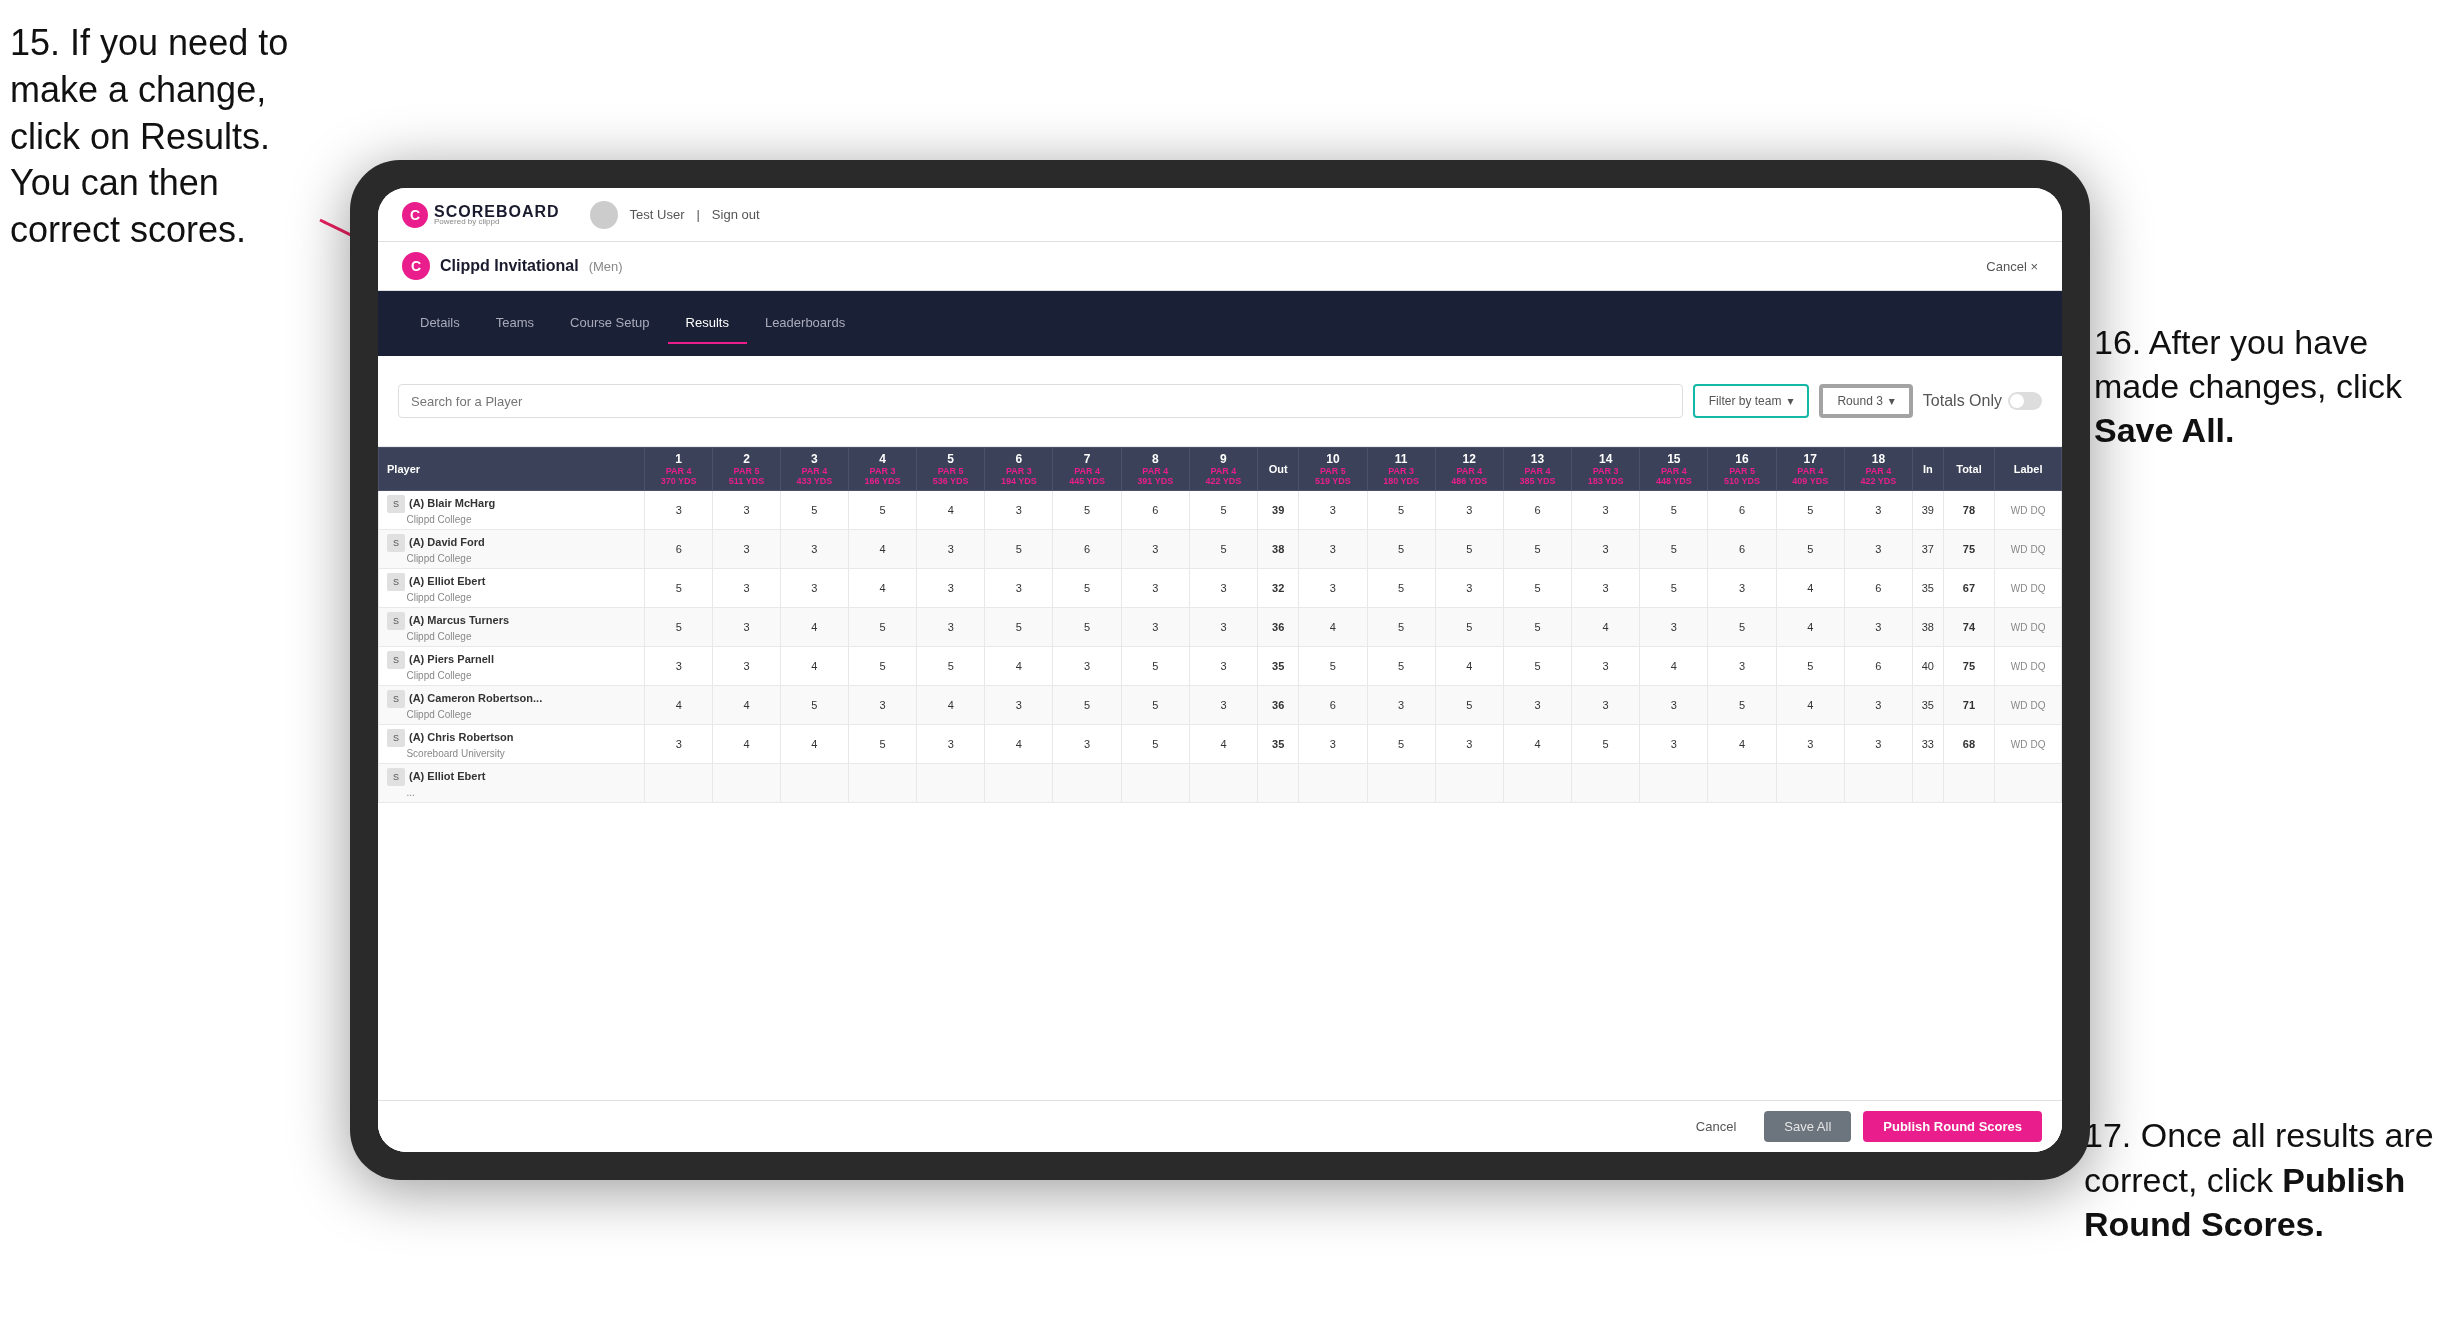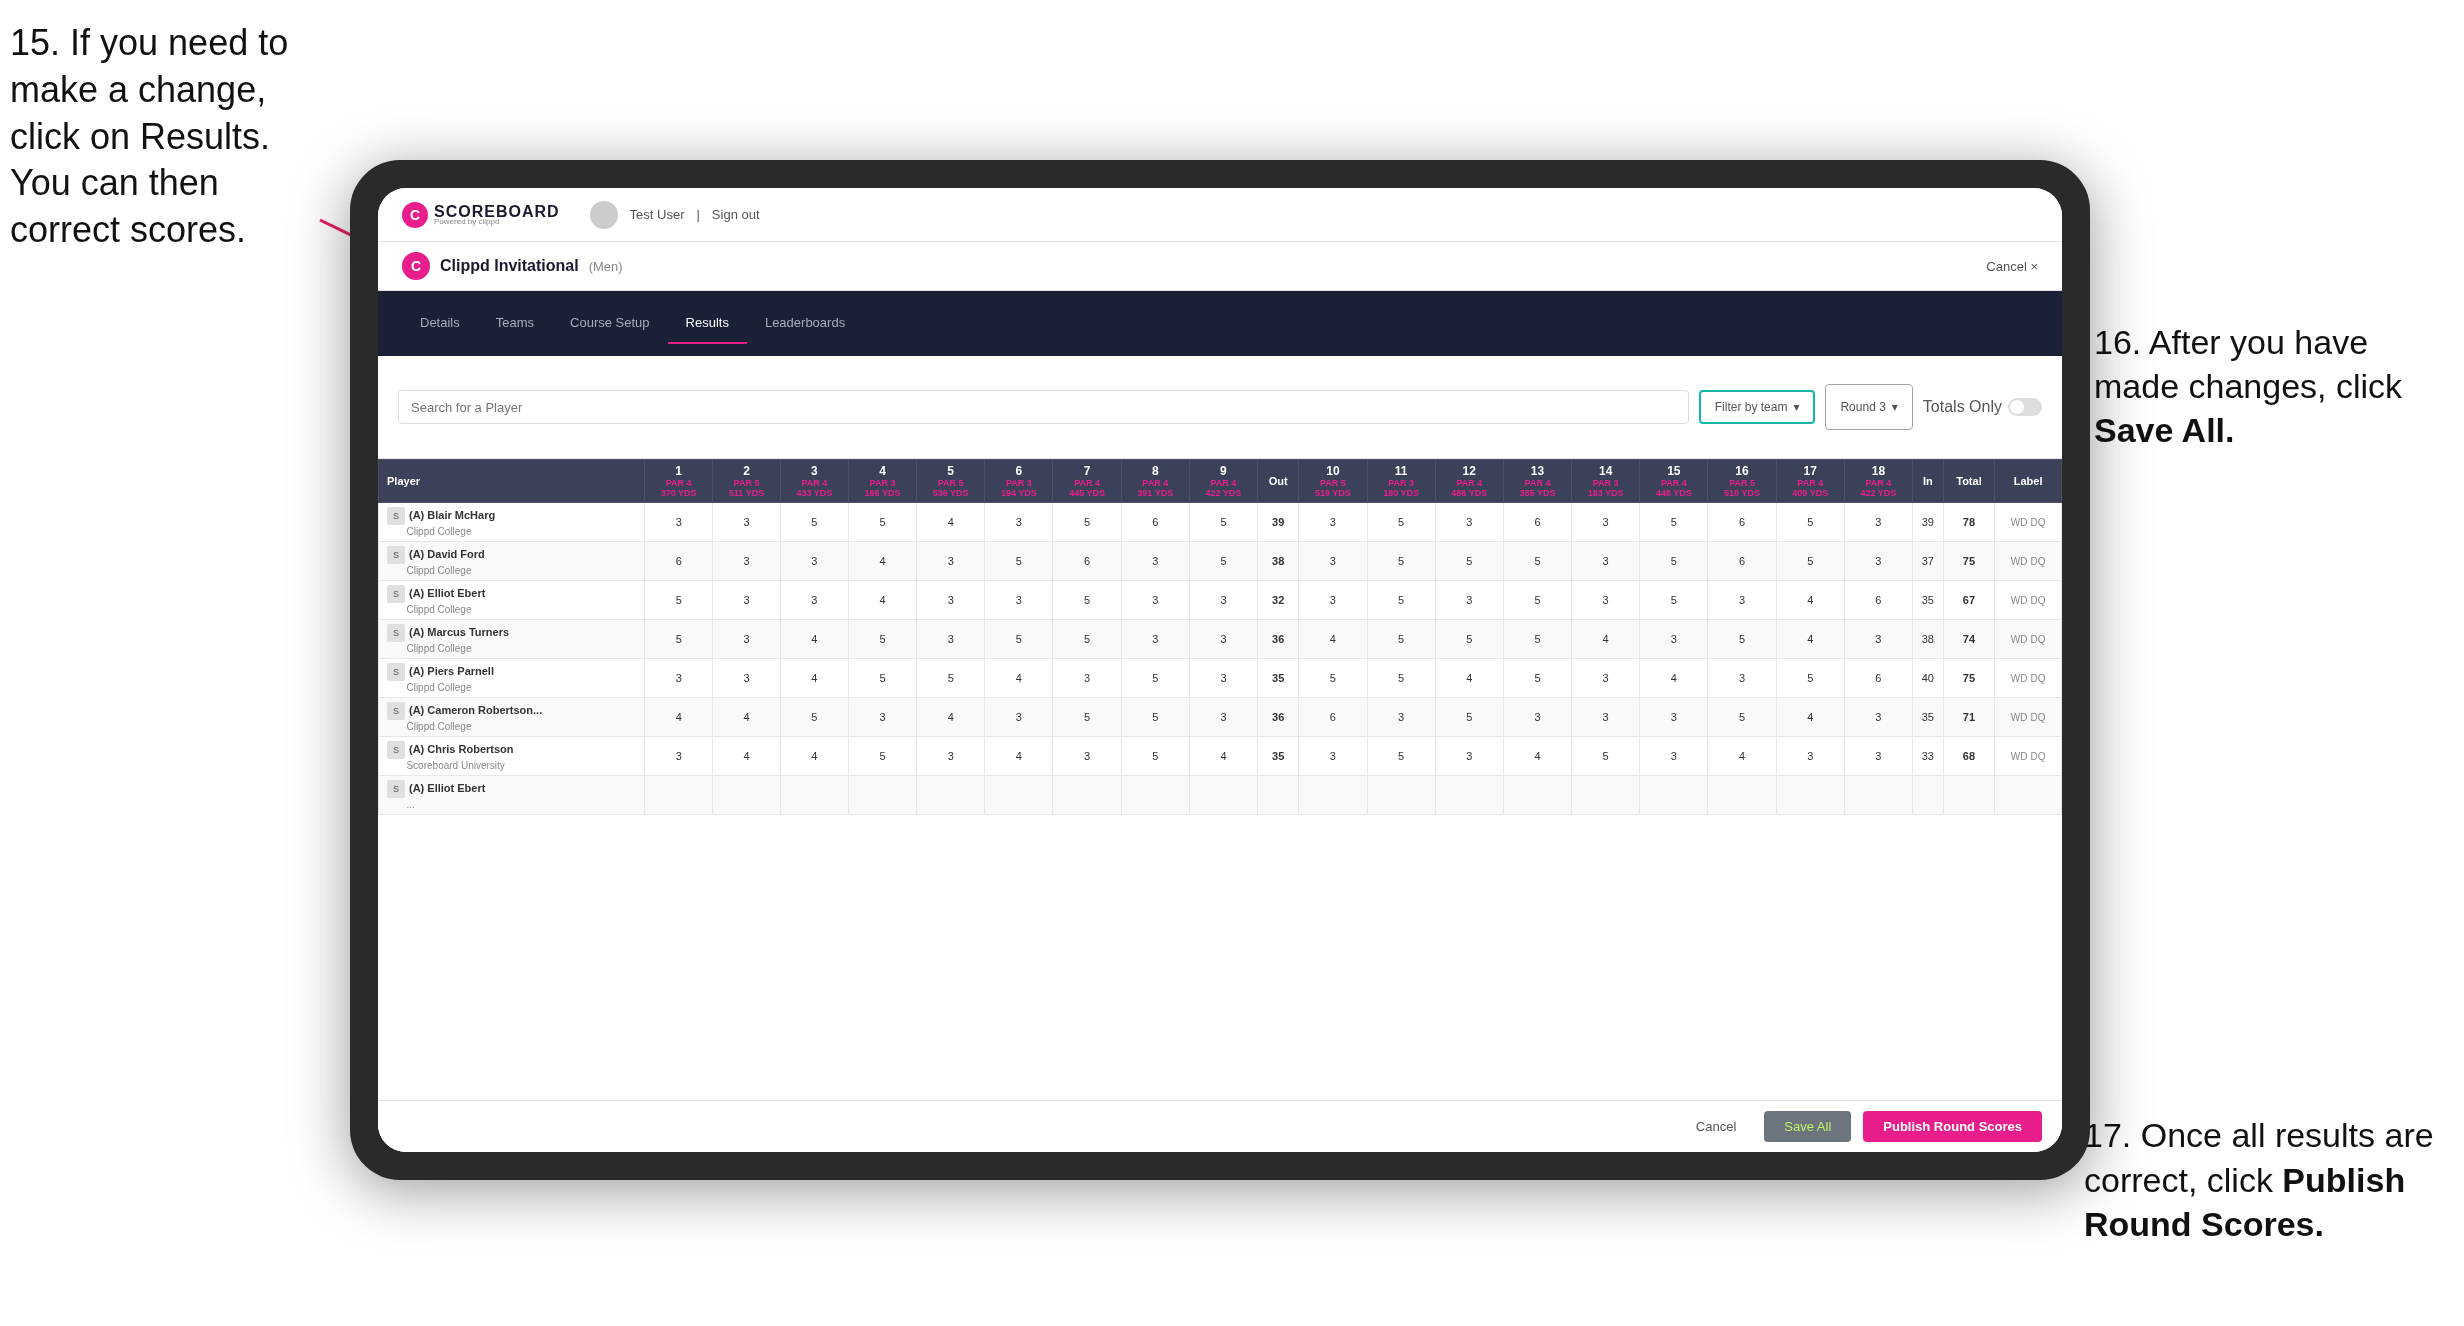--- a/index.html
+++ b/index.html
@@ -235,23 +235,23 @@
       background: #fff;
       font-size: 12px;
       color: #555;
       cursor: pointer;
       display: flex;
       align-items: center;
       gap: 6px;
       white-space: nowrap;
     }
     .round-btn {
-      height: 46px;
+      height: 34px;
       padding: 0 14px;
-      border: 1px solid #a3a3a3;
+      border: 4px solid #a3a3a3;
       border-radius: 4px;
       background: #fff;
       font-size: 12px;
       color: #555;
       cursor: pointer;
       display: flex;
       align-items: center;
       gap: 6px;
       white-space: nowrap;
     }
@@ -377,21 +377,21 @@
       border: none;
       background: transparent;
       font-size: 13px;
       color: #555;
       cursor: pointer;
     }
     .btn-save {
       padding: 8px 20px;
       border: none;
       background: #6c757d;
-      color: #bef264;
+      color: #e5e5e5;
       font-size: 13px;
       border-radius: 4px;
       cursor: pointer;
     }
     .btn-publish {
       padding: 8px 20px;
       border: none;
       background: #e91e8c;
       color: #fff;
       font-size: 13px;

